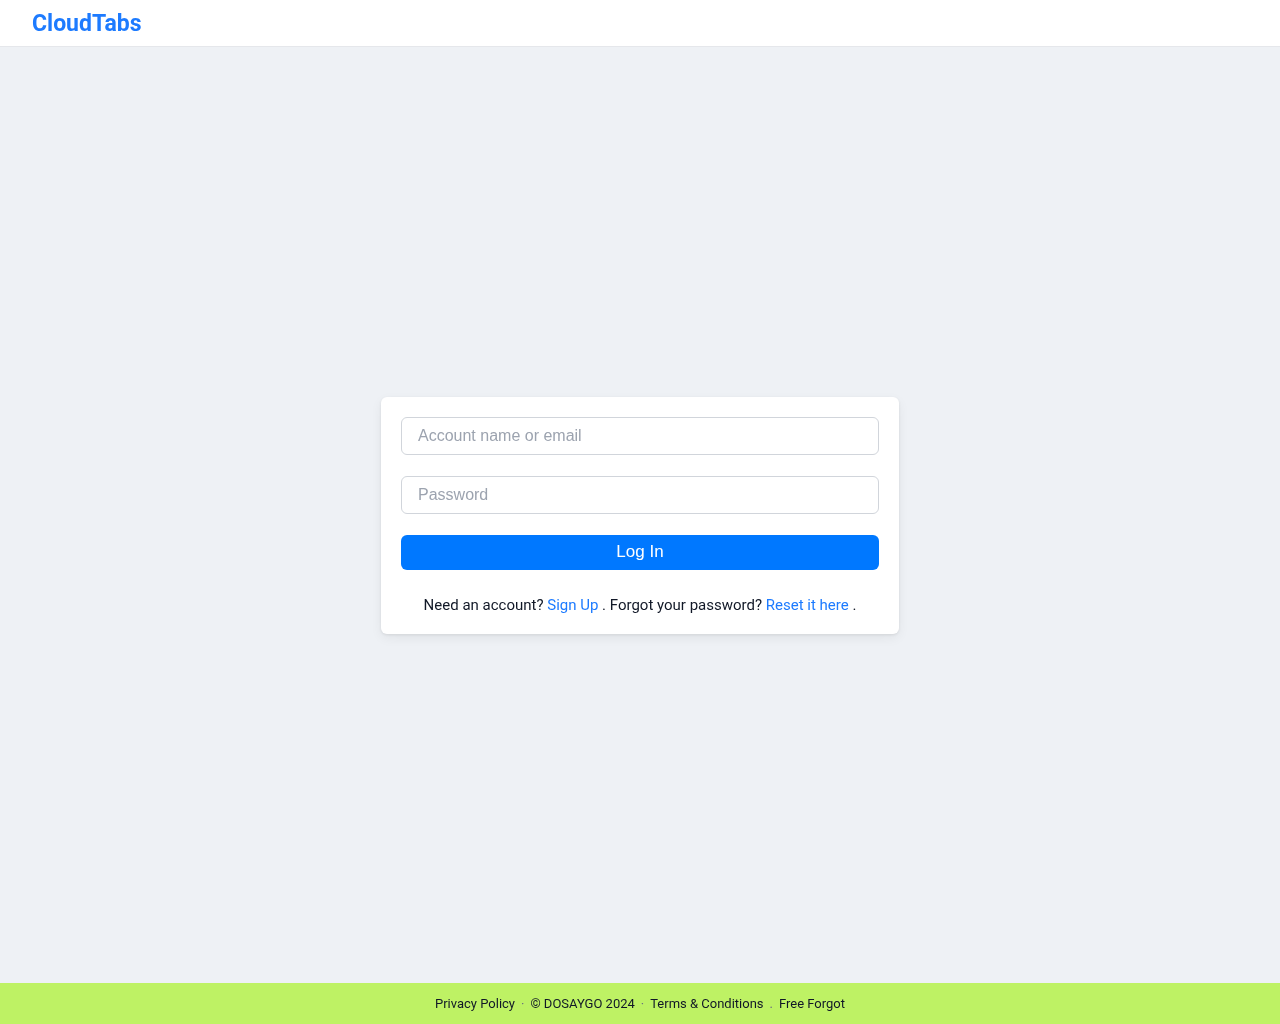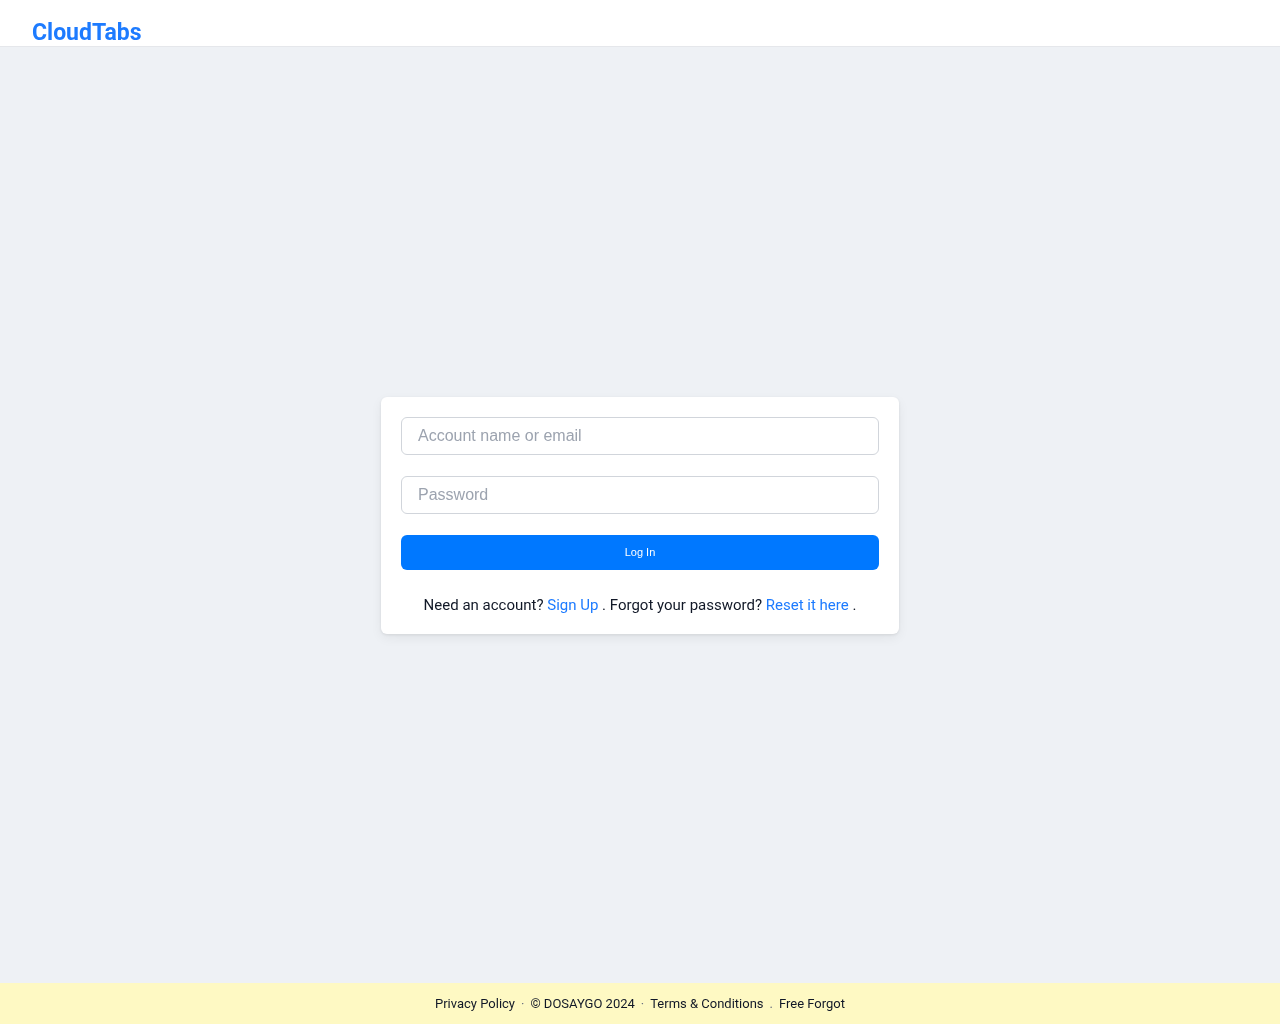--- a/index.html
+++ b/index.html
@@ -12,21 +12,21 @@
       width: 1280px;
       height: 1024px;
       display: flex;
       flex-direction: column;
       background: #fff;
     }
     .header {
       height: 47px;
       border-bottom: 1px solid #e5e7eb;
       display: flex;
-      align-items: flex-end;
+      align-items: center;
       padding: 0 32px;
       background: #fff;
     }
     .brand {
       font-size: 23px;
       font-weight: 700;
       color: #1d7bff;
       text-decoration: none;
     }
     .main {
@@ -59,40 +59,40 @@
     .field-gap {
       height: 21px;
     }
     .btn-primary {
       width: 100%;
       height: 35px;
       background: #0078ff;
       color: #fff;
       border: none;
       border-radius: 6px;
-      font-size: 11px;
+      font-size: 17px;
       cursor: pointer;
       margin-top: 21px;
     }
     .helper {
       text-align: center;
       margin-top: 26px;
       font-size: 15px;
       color: #111827;
     }
     .helper a {
       color: #1d7bff;
       text-decoration: none;
     }
     .helper .sep {
       color: #111827;
     }
     .footer {
       height: 41px;
-      background: #fef9c3;
+      background: #bef264;
       display: flex;
       align-items: center;
       justify-content: center;
       font-size: 13px;
       color: #111827;
       gap: 6px;
     }
     .footer a, .footer span.link {
       color: #111827;
       text-decoration: none;

